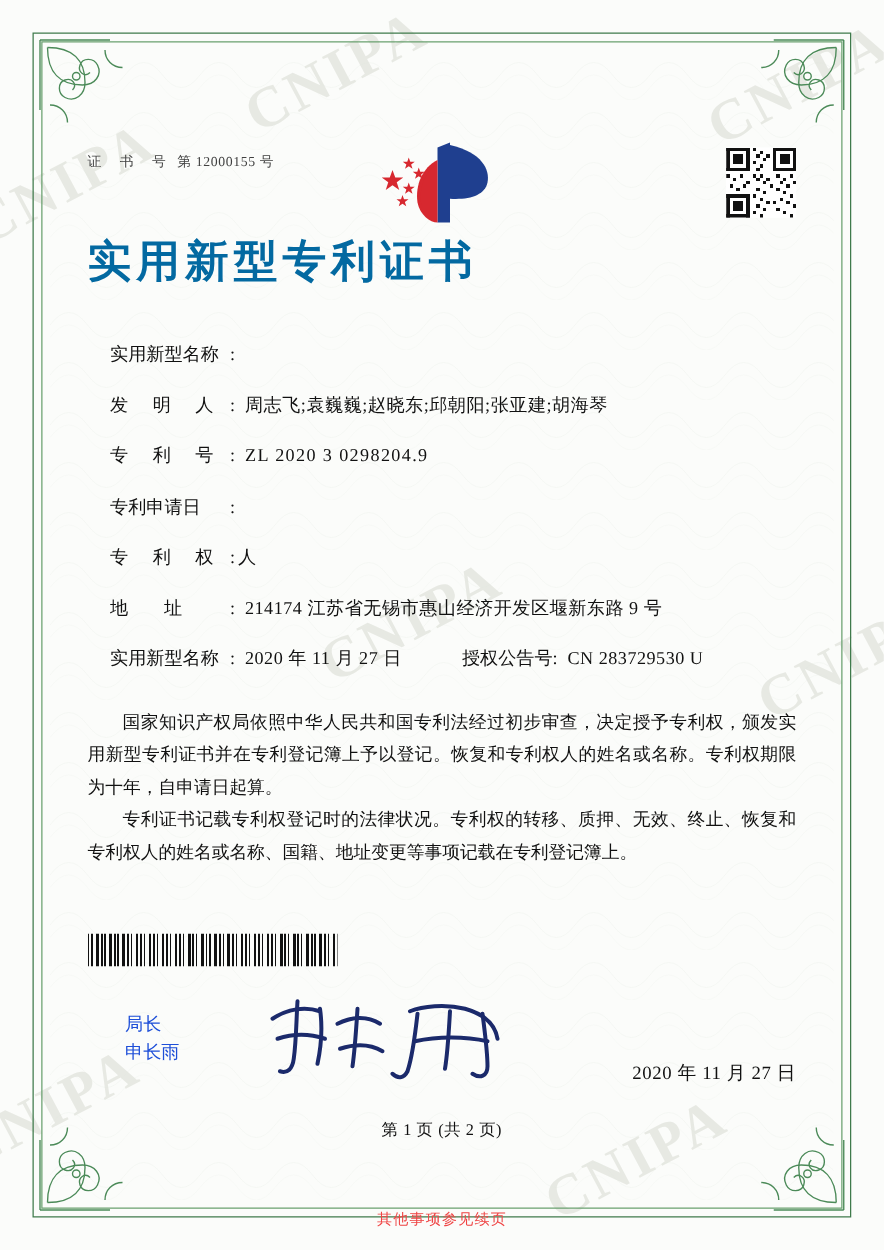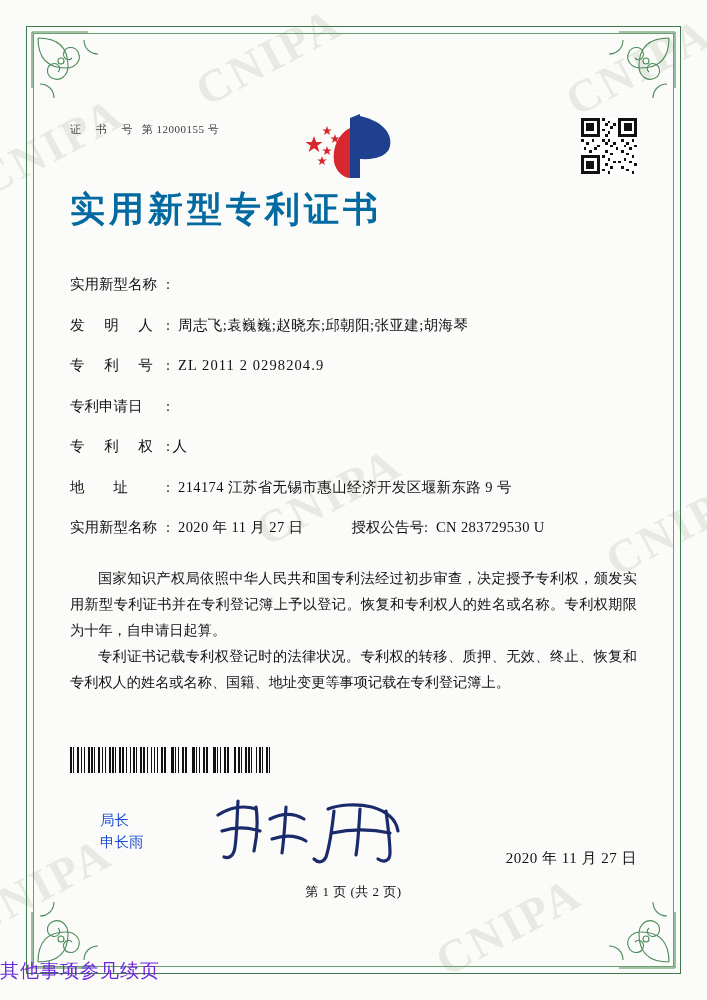--- a/index.html
+++ b/index.html
@@ -131,20 +131,21 @@
   .fields {
     margin-top: 44px;
     font-size: 14.5px;
     color: #111;
     line-height: 1;
   }
   .frow {
     display: flex;
     align-items: flex-end;
     margin-bottom: 26px;
+    margin-left: 18px;
   }
   .flabel {
     width: 96px;
     flex: 0 0 96px;
     white-space: nowrap;
   }
   .flabel.sp2 { letter-spacing: 8px; }
   .flabel.sp3 { letter-spacing: 12.5px; }
   .fcolon { width: 12px; flex: 0 0 12px; }
   .fvalue { flex: 1 1 auto; letter-spacing: 0.4px; }
@@ -204,31 +205,32 @@
     top: 62px;
     font-size: 15px;
     color: #111;
     letter-spacing: 0.5px;
   }
 
   .page-num {
     text-align: center;
     font-size: 13px;
     color: #111;
-    margin-top: 0;
+    margin-top: 12px;
     letter-spacing: 0.5px;
   }
 
   .footer-note {
     position: absolute;
     left: 0; right: 0;
     bottom: 16px;
-    font-size: 19px;
+    text-align: center;
+    font-size: 12px;
     letter-spacing: 1px;
-    color: #6d28d9;
+    color: #ef4444;
     z-index: 3;
   }
 </style>
 </head>
 <body>
 
 <div class="watermark-layer">
   <div class="wm a">CNIPA</div>
   <div class="wm b">CNIPA</div>
   <div class="wm c">CNIPA</div>
@@ -399,21 +401,21 @@
 
       <div class="frow">
         <div class="flabel sp2">发 明 人</div>
         <div class="fcolon">:</div>
         <div class="fvalue">周志飞;袁巍巍;赵晓东;邱朝阳;张亚建;胡海琴</div>
       </div>
 
       <div class="frow">
         <div class="flabel sp2">专 利 号</div>
         <div class="fcolon">:</div>
-        <div class="fvalue mono-ish">ZL 2011 2 0298204.9</div>
+        <div class="fvalue mono-ish">ZL 2020 3 0298204.9</div>
       </div>
 
       <div class="frow">
         <div class="flabel">专利申请日</div>
         <div class="fcolon">:</div>
       </div>
 
       <div class="frow">
         <div class="flabel sp2">专 利 权 人</div>
         <div class="fcolon">:</div>

